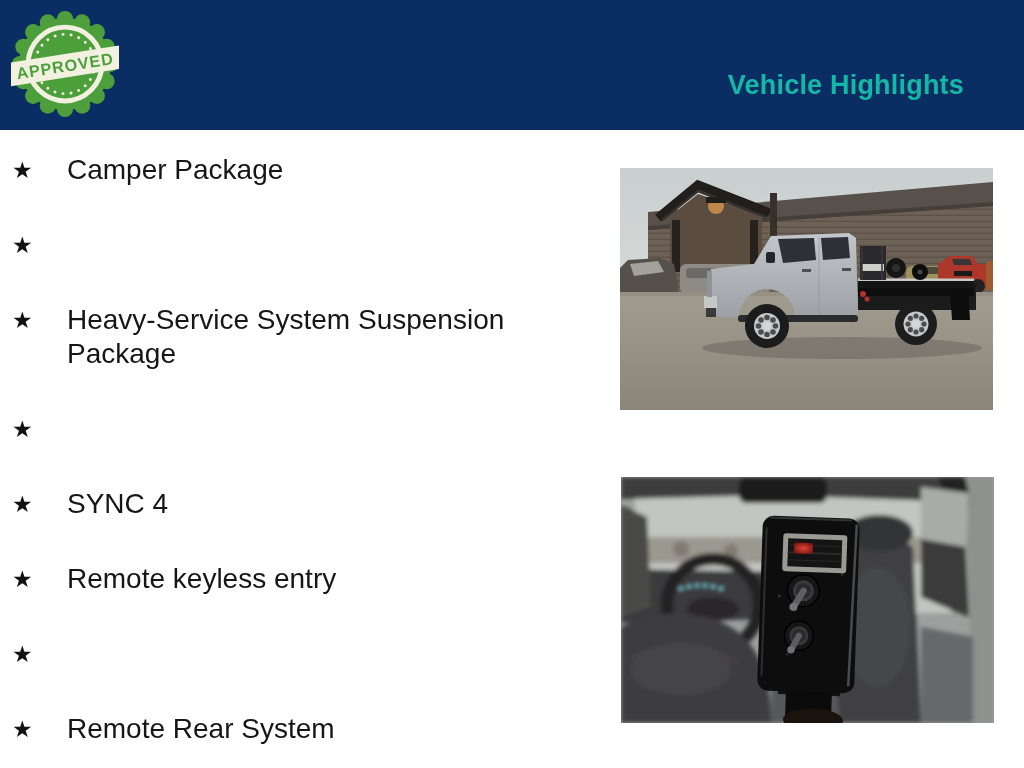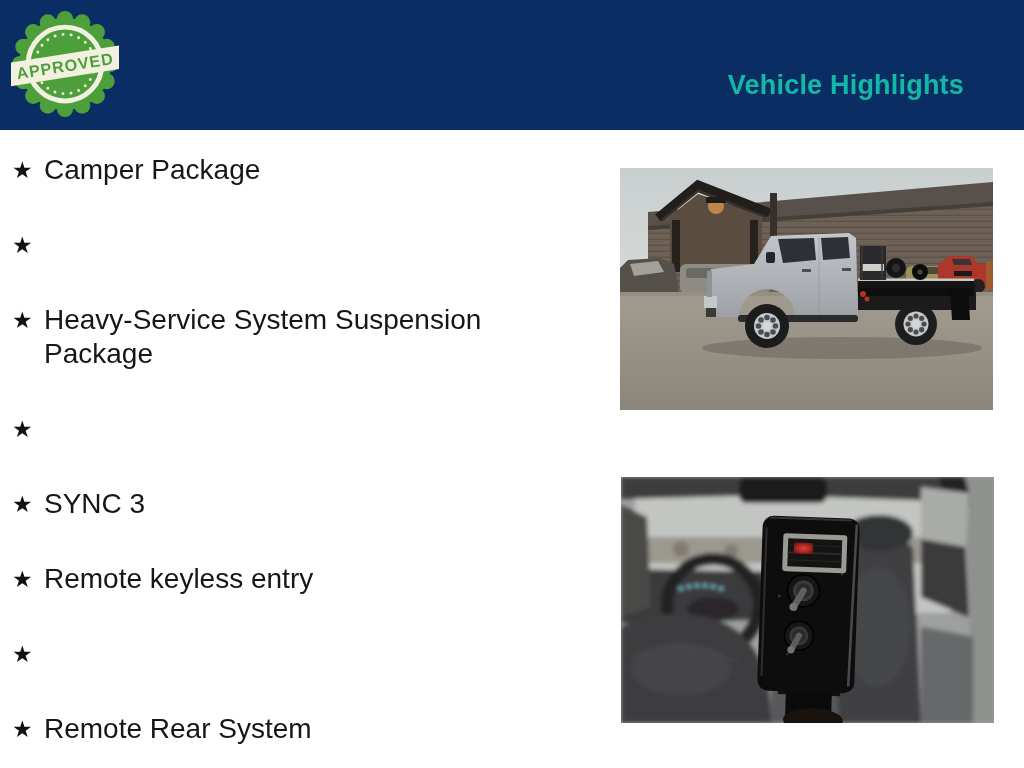--- a/index.html
+++ b/index.html
@@ -24,21 +24,21 @@
   }
   .highlights li{
     display:flex;align-items:flex-start;
     margin:0 0 41px 0;
     color:#161616;font-size:28px;line-height:34px;
   }
   .star{
     flex:0 0 32px;width:32px;font-size:23px;line-height:34px;color:#111111;
   }
   .hl-label{
-    display:block;max-width:505px;
+    display:block;max-width:505px;margin-left:23px;
   }
   .photo{
     position:absolute;margin:0;padding:0;overflow:hidden;background:#d8dad8;
   }
   .photo svg{display:block;}
   #photo-exterior{left:620px;top:168px;width:373px;height:242px;}
   #photo-interior{left:621px;top:477px;width:373px;height:246px;}
 </style>
 </head>
 <body>
@@ -90,21 +90,21 @@
     </li>
     <li>
       <span class="star">★</span>
       <span class="hl-label">Heavy-Service System Suspension Package</span>
     </li>
     <li>
       <span class="star">★</span>
     </li>
     <li>
       <span class="star">★</span>
-      <span class="hl-label">SYNC 3</span>
+      <span class="hl-label">SYNC 4</span>
     </li>
     <li>
       <span class="star">★</span>
       <span class="hl-label">Remote keyless entry</span>
     </li>
     <li>
       <span class="star">★</span>
     </li>
     <li>
       <span class="star">★</span>

